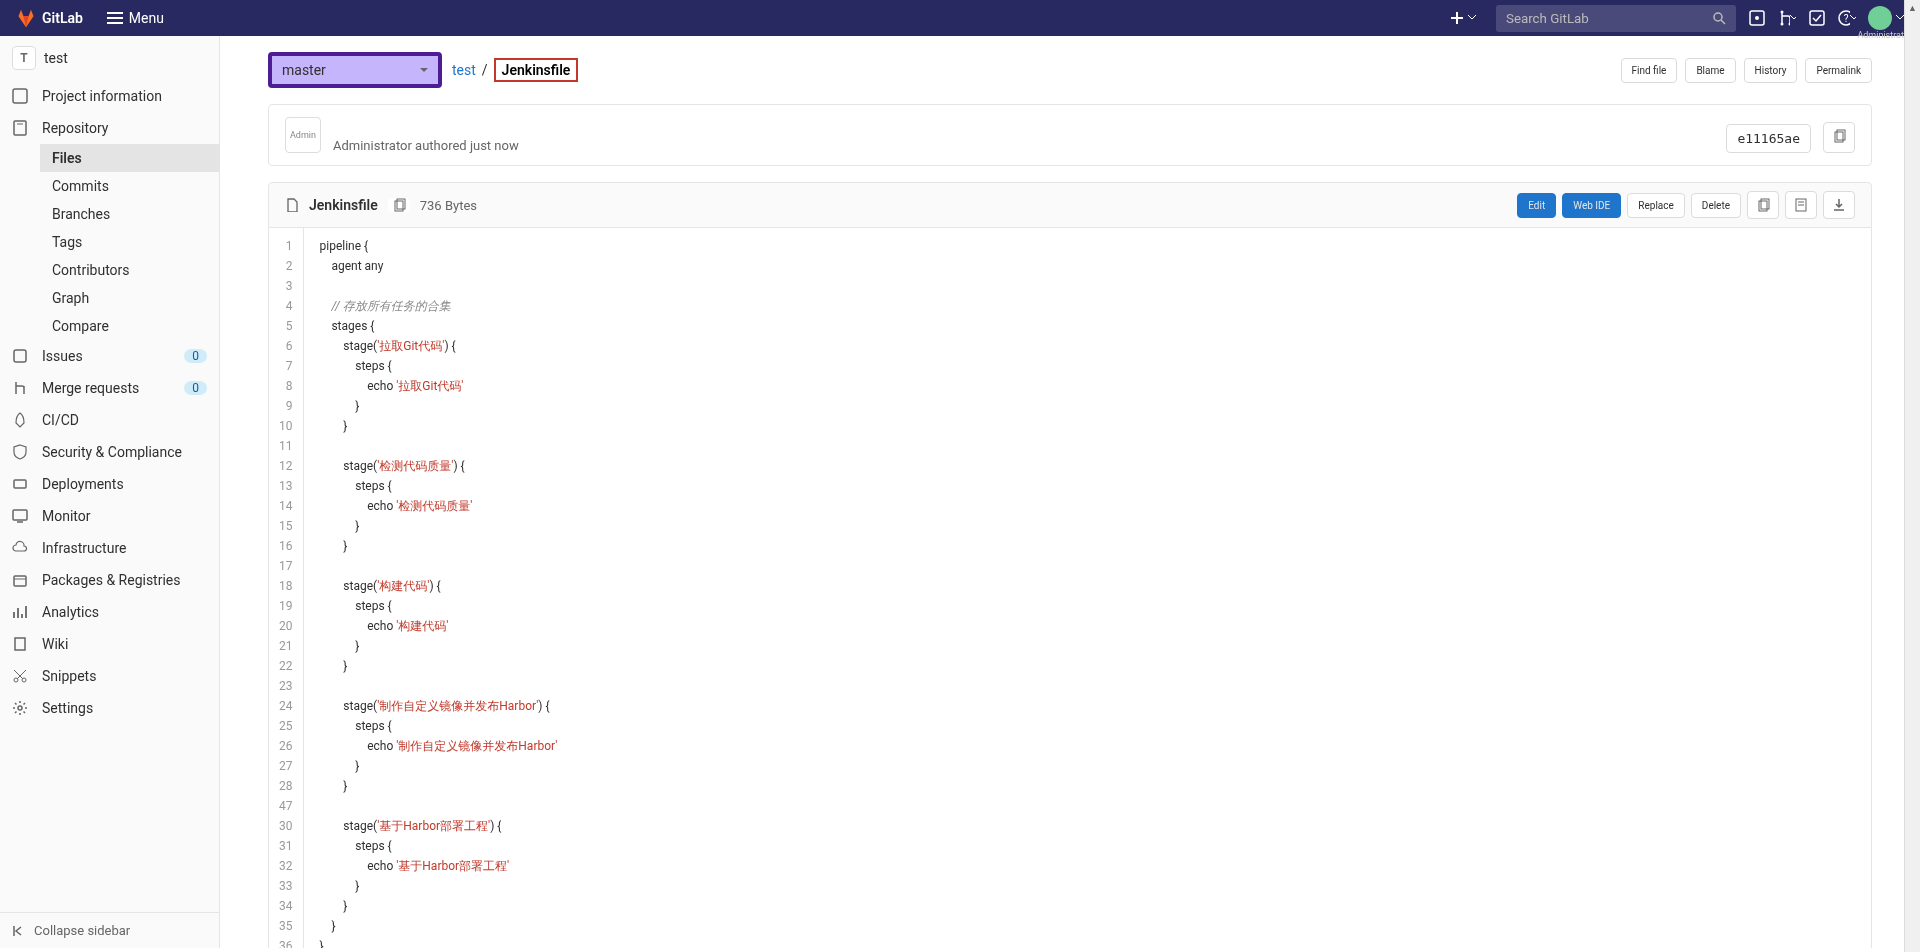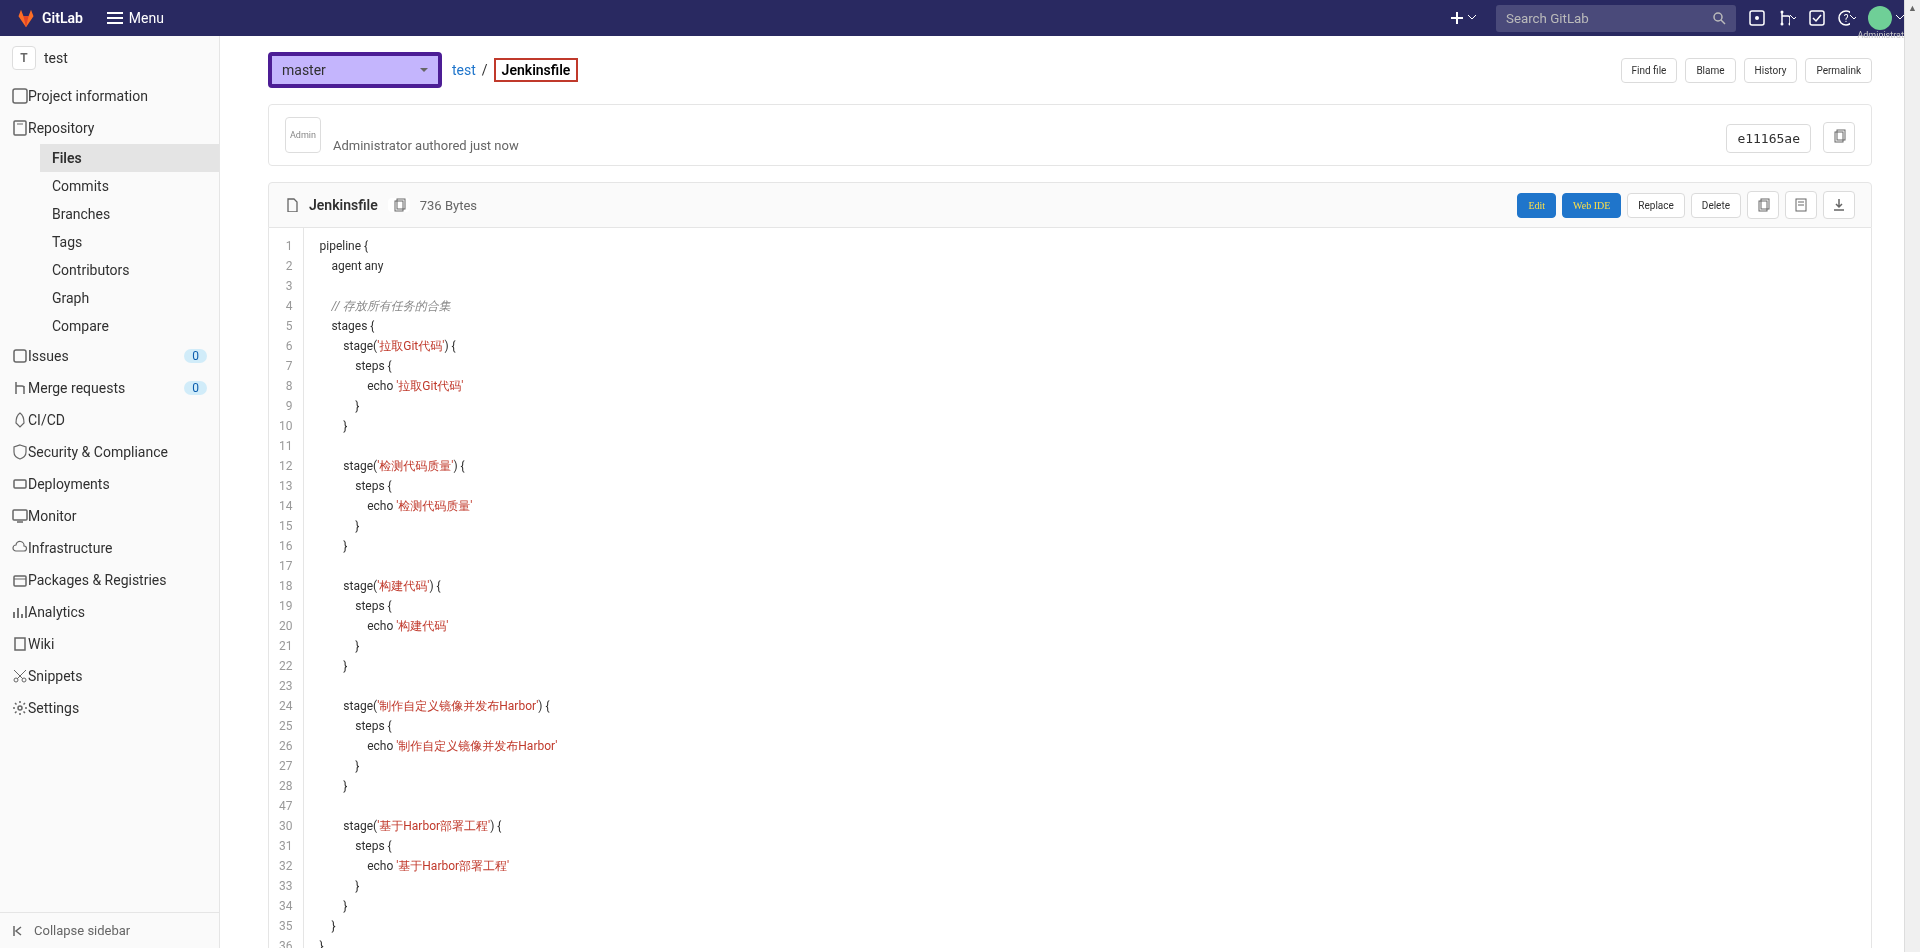--- a/index.html
+++ b/index.html
@@ -17,38 +17,38 @@
 .search-box input { background: transparent; border: none; color: #fff; flex: 1; outline: none; }
 .search-box input::placeholder { color: #bbb; }
 .topbar-icon { cursor: pointer; width: 18px; height: 18px; display: flex; align-items: center; justify-content: center; }
 .avatar-wrap { display: flex; align-items: center; gap: 4px; cursor: pointer; position: relative; }
 .avatar { width: 24px; height: 24px; border-radius: 50%; background: #6fcf97; }
 .admin-label { position: absolute; top: 24px; right: -8px; font-size: 9px; color: #ccc; }
 .layout { display: flex; height: calc(100vh - 40px); }
 .sidebar { width: 220px; background: #fafafa; border-right: 1px solid #e5e5e5; display: flex; flex-direction: column; overflow-y: auto; }
 .project-header { display: flex; align-items: center; gap: 8px; padding: 10px 12px; }
 .project-ico { width: 24px; height: 24px; background: #fff; border: 1px solid #ddd; border-radius: 4px; display: flex; align-items: center; justify-content: center; font-weight: 600; font-size: 12px; color: #666; }
-.nav-item { display: flex; align-items: center; gap: 0; padding: 8px 12px; cursor: pointer; font-size: 14px; color: #303030; }
+.nav-item { display: flex; align-items: center; gap: 14px; padding: 8px 12px; cursor: pointer; font-size: 14px; color: #303030; }
 .nav-item.active { background: #e4e4e4; font-weight: 600; text-align: center; }
 .nav-item .badge { margin-left: auto; background: #d1ecf9; color: #0b5cad; border-radius: 10px; padding: 0 8px; font-size: 12px; }
 .nav-sub { padding-left: 40px; }
 .nav-sub .nav-item { padding: 6px 12px; font-size: 14px; }
 .nav-sub .nav-item.active { background: #e4e4e4; }
 .nav-icon { width: 16px; height: 16px; flex-shrink: 0; }
 .collapse-bar { margin-top: auto; border-top: 1px solid #e5e5e5; padding: 10px 12px; display: flex; align-items: center; gap: 8px; cursor: pointer; font-size: 13px; color: #666; }
 .main { flex: 1; overflow-y: auto; padding: 16px 48px; }
 .path-row { display: flex; align-items: center; gap: 10px; margin-bottom: 16px; }
 .branch-select { border: 4px solid #4c1d95; border-radius: 4px; padding: 6px 28px 6px 10px; background: #c4b5fd; position: relative; cursor: pointer; width: 174px; }
 .branch-select::after { content: ''; position: absolute; right: 10px; top: 50%; width: 0; height: 0; border-left: 4px solid transparent; border-right: 4px solid transparent; border-top: 4px solid #666; transform: translateY(-50%); }
 .breadcrumb { display: flex; align-items: center; gap: 6px; }
 .breadcrumb a { color: #1f75cb; text-decoration: none; }
 .bc-file { border: 2px solid #c0392b; padding: 2px 6px; font-weight: 600; color: #000; }
 .path-spacer { flex: 1; }
 .btn { border: 1px solid #dbdbdb; background: #fff; padding: 6px 10px; border-radius: 4px; cursor: pointer; font-size: 10px; color: #303030; }
-.btn-primary { background: #1f75cb; border-color: #1f75cb; color: #fde047; font-family: Liberation Serif, serif; }
+.btn-primary { background: #1f75cb; border-color: #1f75cb; color: #e5e5e5; }
 .btn-group { display: flex; gap: 8px; }
 .commit-box { border: 1px solid #e5e5e5; border-radius: 4px; padding: 12px 16px; display: flex; align-items: flex-end; gap: 12px; margin-bottom: 16px; }
 .commit-avatar { width: 36px; height: 36px; border: 1px solid #ddd; border-radius: 4px; display: flex; align-items: center; justify-content: center; font-size: 9px; color: #888; overflow: hidden; }
 .commit-info { flex: 1; }
 .commit-title { font-weight: 600; }
 .commit-meta { color: #666; font-size: 13px; }
 .commit-sha { border: 1px solid #dbdbdb; border-radius: 4px; padding: 6px 10px; font-family: monospace; font-size: 13px; }
 .sha-copy { border: 1px solid #dbdbdb; border-radius: 4px; padding: 6px 8px; cursor: pointer; }
 .file-header { border: 1px solid #e5e5e5; border-radius: 4px 4px 0 0; padding: 8px 16px; display: flex; align-items: center; gap: 10px; background: #fafafa; }
 .file-name { font-weight: 600; }

